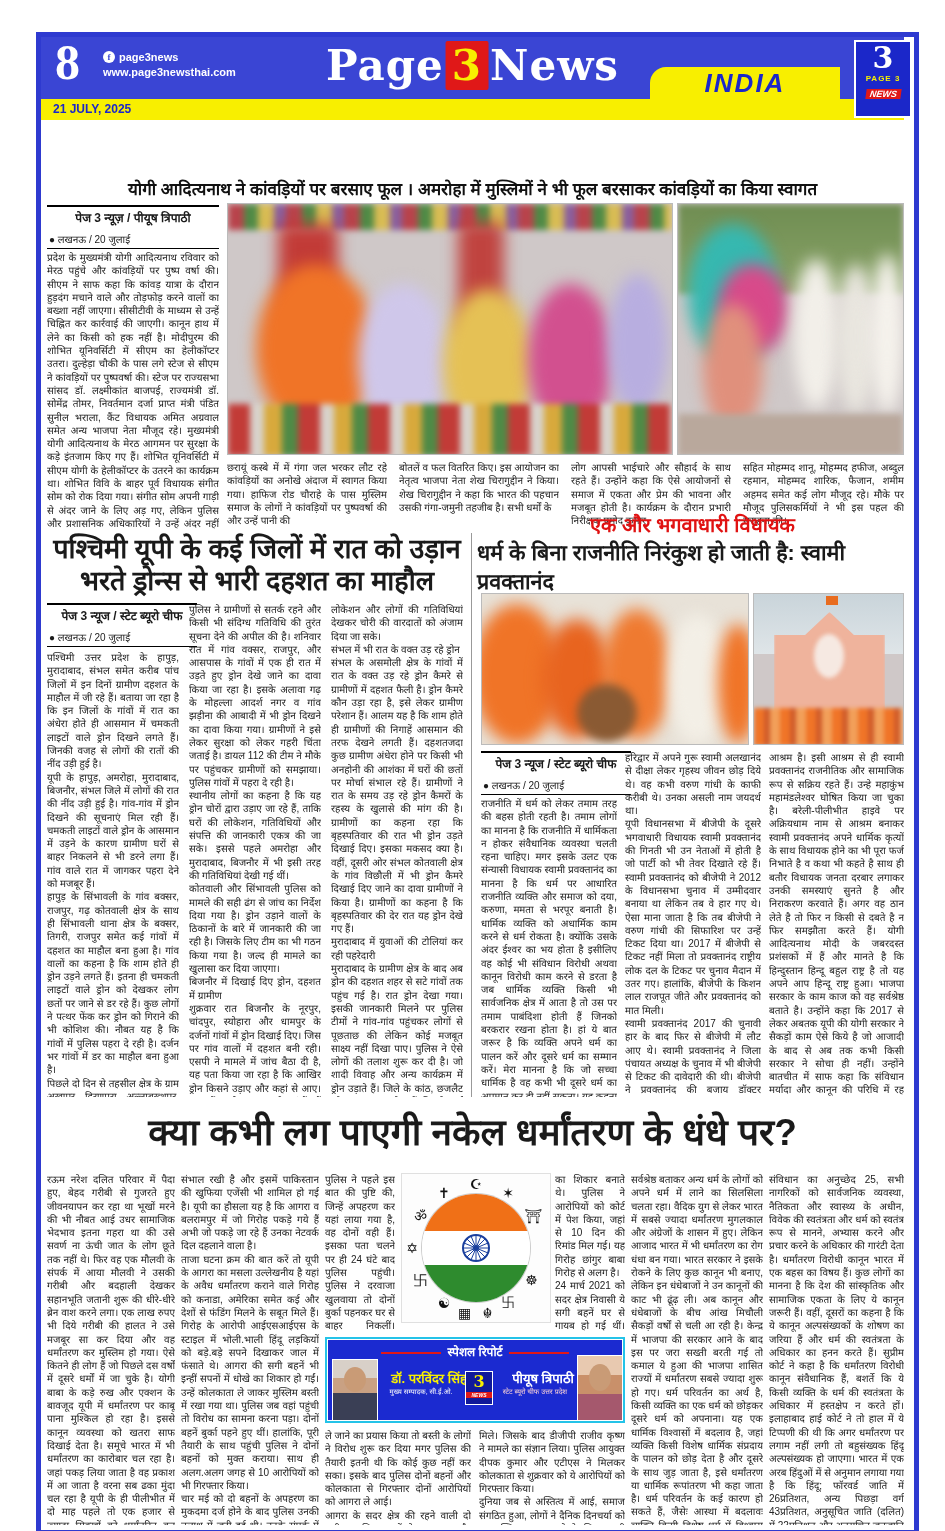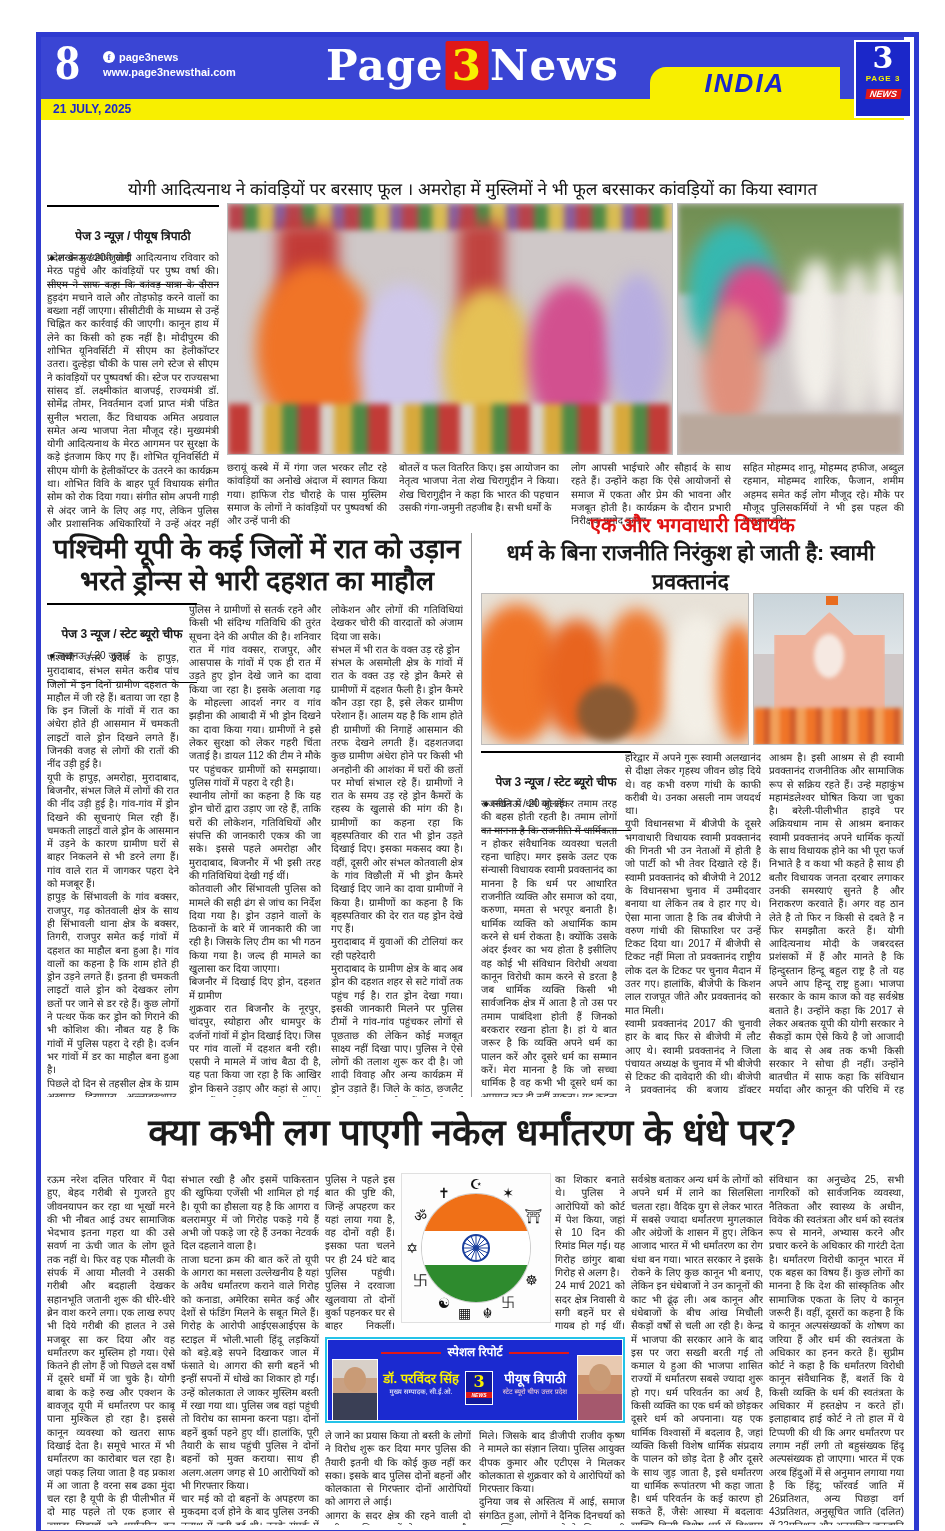--- a/index.html
+++ b/index.html
@@ -17,50 +17,50 @@
   .india{position:absolute;right:64px;top:30px;width:190px;height:32px;background:#f8ef00;border-radius:16px 0 0 0;
          color:#1b27c9;font-weight:bold;font-style:italic;font-size:26px;text-align:center;line-height:32px;font-family:Liberation Sans, sans-serif;letter-spacing:2px;}
   .logobox{position:absolute;right:2px;top:3px;width:58px;height:78px;background:#1b27c9;border:2px solid #fff;box-sizing:border-box;z-index:5;text-align:center;}
   .logobox .b3{color:#fff;font-size:30px;font-weight:bold;line-height:32px;font-family:"DejaVu Serif",serif;}
   .logobox .p3{color:#f8ef00;font-size:8px;font-weight:bold;letter-spacing:1px;}
   .logobox .nw{display:inline-block;background:#e01818;color:#fff;font-size:9px;font-weight:bold;font-style:italic;padding:0 4px;transform:skewX(-8deg);margin-top:2px;}
   .datestrip{position:absolute;left:0;top:62px;width:863px;height:21px;background:#f8ef00;}
   .datestrip span{margin-left:12px;color:#1b27c9;font-weight:bold;font-size:12px;line-height:21px;}
   
   .h1{position:absolute;left:0;top:88px;width:863px;text-align:center;font-size:41px;font-weight:bold;color:#111;line-height:1.05;}
-  .h2{position:absolute;left:0;top:140px;width:863px;text-align:center;font-size:17px;font-weight:normal;color:#111;}
-  
-  .byline{border-top:2px solid #000;border-bottom:1px solid #000;padding:20px 2px;box-sizing:border-box;background:#fff;}
+  .h2{position:absolute;left:0;top:140px;width:863px;text-align:center;font-size:17px;font-weight:bold;color:#111;}
+  
+  .byline{border-top:2px solid #000;border-bottom:1px solid #000;padding:2px 2px;box-sizing:border-box;background:#fff;}
   .byline .b1{font-size:12px;font-weight:bold;text-align:center;}
   .byline .b2{font-size:10px;font-weight:normal;margin-top:6px;}
   
   .col{position:absolute;font-size:10px;line-height:1.33;text-align:justify;overflow:hidden;white-space:pre-line;color:#222;}
   
   .photo{position:absolute;overflow:hidden;background:#cfc8c8;border:1px solid #bbb;box-sizing:border-box;}
   .blob{position:absolute;border-radius:50%;filter:blur(8px);}
   .strip{position:absolute;filter:blur(3px);}
   
   .drone-h{position:absolute;left:6px;top:496px;width:420px;text-align:center;font-size:27px;font-weight:bold;line-height:1.2;white-space:pre-line;}
   .kicker{position:absolute;left:440px;top:474px;width:423px;text-align:center;font-size:20px;font-weight:bold;color:#e01212;}
-  .swami-h{position:absolute;left:436px;top:500px;width:427px;text-align:center;font-size:21.5px;font-weight:bold;}
+  .swami-h{position:absolute;left:436px;top:500px;width:427px;text-align:left;font-size:21.5px;font-weight:bold;}
   .vdiv{position:absolute;width:1px;background:#999;}
   .bot-h{position:absolute;left:0;top:1068px;width:863px;text-align:center;font-size:37px;font-weight:bold;}
   
   .flagwrap{position:absolute;left:360px;top:1136px;width:148px;height:148px;background:#fdfdfd;border:1px solid #e0e0e0;}
   .flagcircle{position:absolute;left:20px;top:20px;width:108px;height:108px;border-radius:50%;
               background:linear-gradient(180deg,#f07017 0 34%,#ffffff 34% 66%,#2e8b2e 66%);box-shadow:0 0 0 1px #ccc;}
   .chakra{position:absolute;left:59px;top:59px;}
   .relsym{position:absolute;left:67px;top:67px;width:14px;height:14px;font-size:14px;line-height:14px;text-align:center;color:#111;}
   
   .special{position:absolute;left:284px;top:1300px;width:300px;height:86px;background:#1b2ad0;border:2px solid #24c3e8;box-shadow:inset 0 0 0 1px #fff;box-sizing:border-box;}
   .sp-title{position:absolute;left:0;top:4px;width:100%;text-align:center;color:#fff;font-weight:bold;font-size:12px;}
   .sp-title:before,.sp-title:after{content:"";display:inline-block;vertical-align:middle;width:60px;height:2px;background:#e01818;margin:0 6px;}
   .portrait{position:absolute;overflow:hidden;border:1px solid #fff;background:linear-gradient(180deg,#d8d0c8 0 30%,#c9a183 30% 55%,#3a3f55 55%);}
   .portrait .head{position:absolute;left:25%;top:12%;width:50%;height:42%;border-radius:50%;background:#c99b76;}
-  .sp-name{position:absolute;color:#f8ef00;font-weight:bold;font-size:13px;text-align:center;}
+  .sp-name{position:absolute;color:#f8ef00;font-weight:bold;font-size:13px;text-align:center;margin-left:8px;}
   .sp-role{position:absolute;color:#fff;font-size:7px;text-align:center;}
   .sp-logo{position:absolute;left:138px;top:32px;width:26px;height:32px;background:#10199a;border:1px solid #fff;text-align:center;}
   .sp-logo .b3{color:#f8ef00;font-size:16px;font-weight:bold;line-height:20px;font-family:"DejaVu Serif",serif;}
   .sp-logo .nw{display:block;background:#e01818;color:#fff;font-size:5px;font-weight:bold;font-style:italic;}
   .smallcap{font-size:9px;}
 </style>
 </head>
 <body>
 
 <div class="page">

